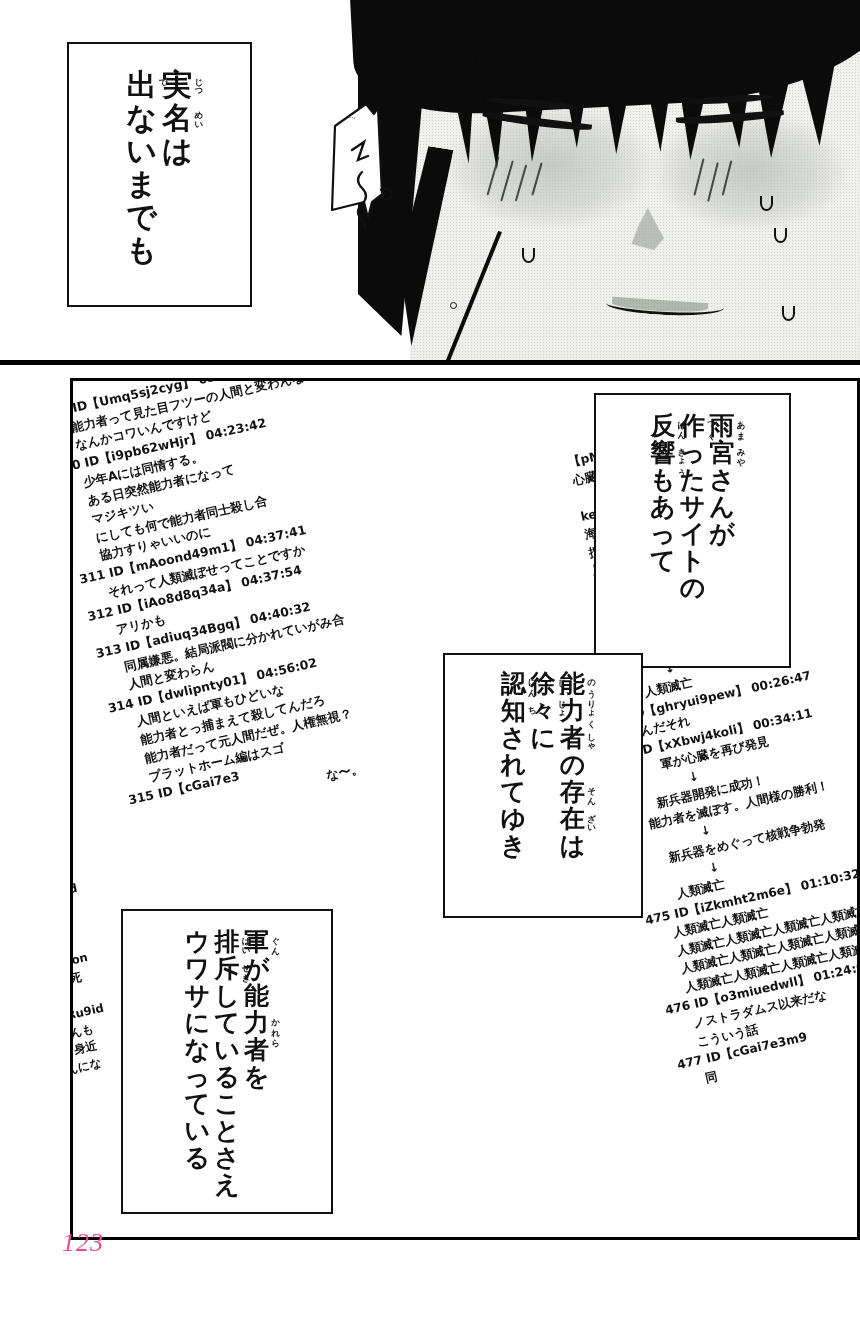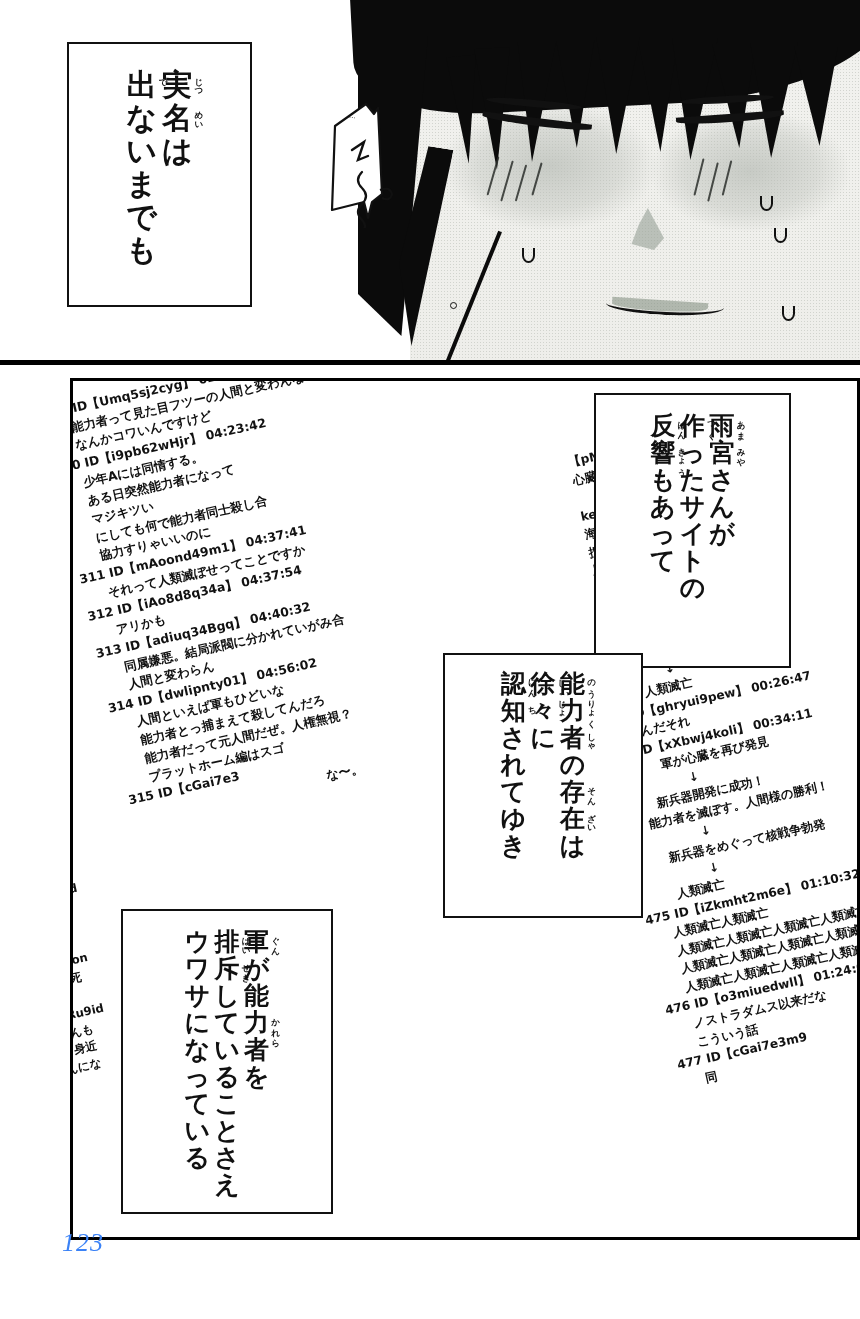--- a/index.html
+++ b/index.html
@@ -156,21 +156,21 @@
   #box-amamiya .vtext{padding-top:18px;gap:4px;}
   #box-nouryoku .ch{font-size:25px;margin-bottom:2px;}
   #box-nouryoku .vtext{padding-top:16px;gap:4px;}
   #box-gun .ch{font-size:25px;margin-bottom:2px;}
   #box-gun .vtext{padding-top:18px;gap:4px;}
 
   
   #page-number{
     position:absolute;left:62px;top:1228px;
     font-family:"Liberation Serif","DejaVu Serif",serif;
-    font-style:italic;font-size:26px;color:#3b82f6;letter-spacing:1px;
+    font-style:italic;font-size:26px;color:#ec4899;letter-spacing:1px;
   }
 </style>
 </head>
 <body>
 
 <div class="page">
 
   <div id="panel-top">
 
     <div id="face-art">

